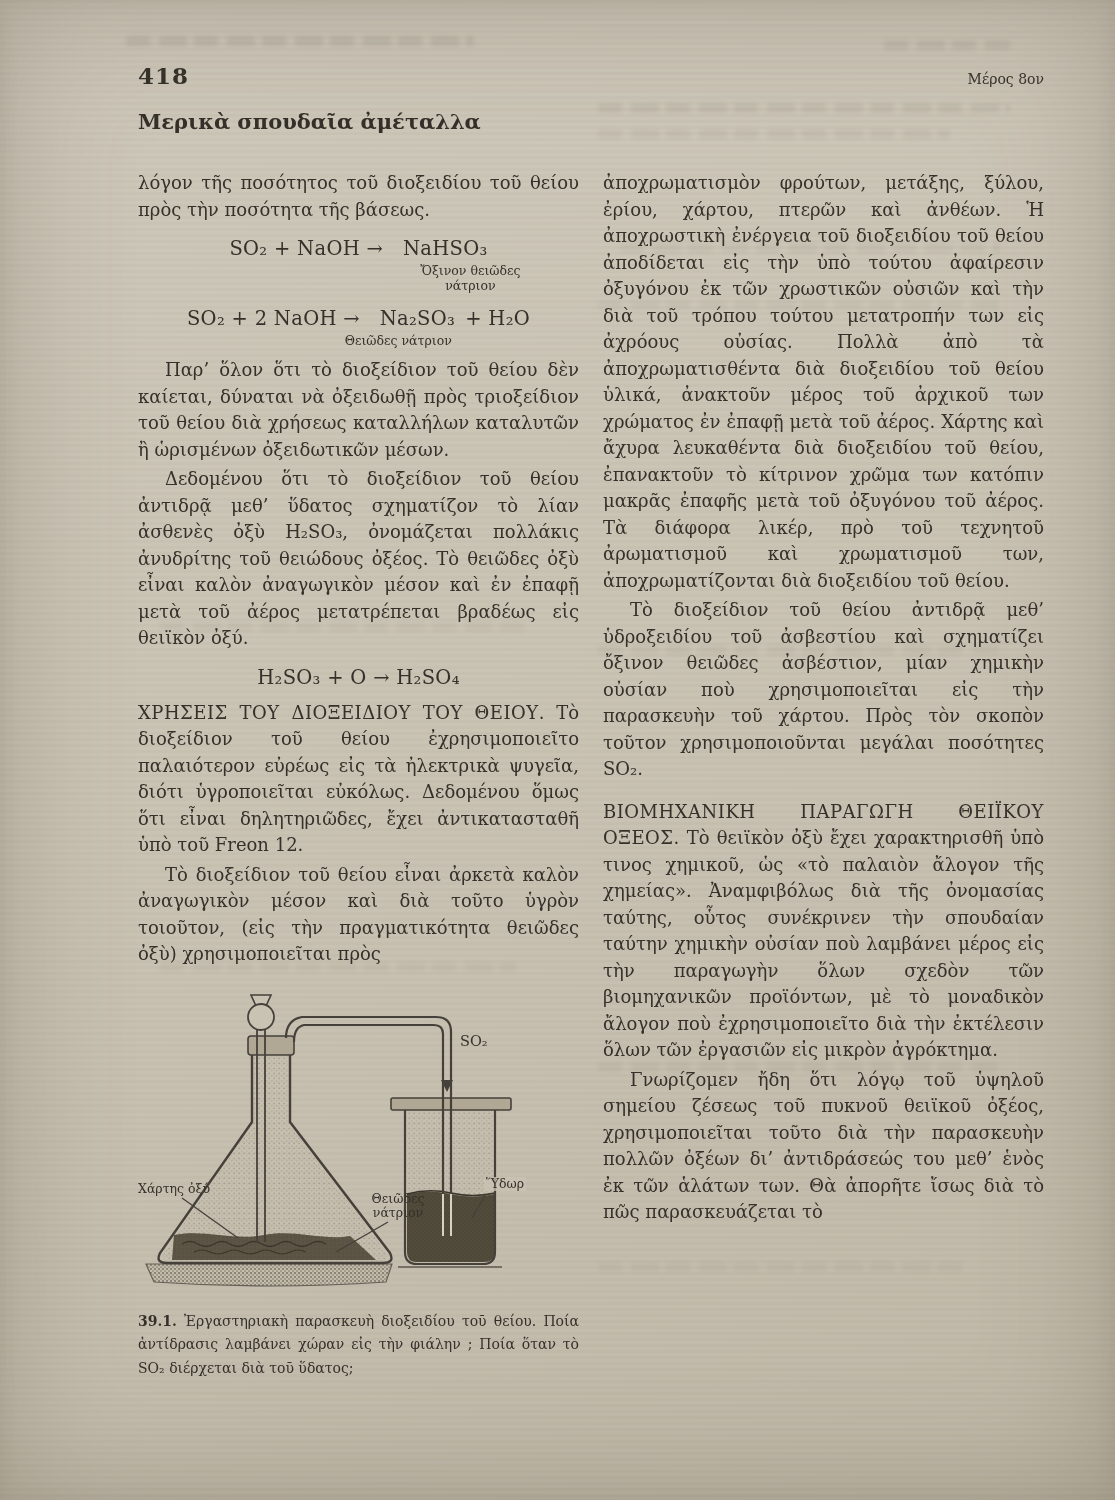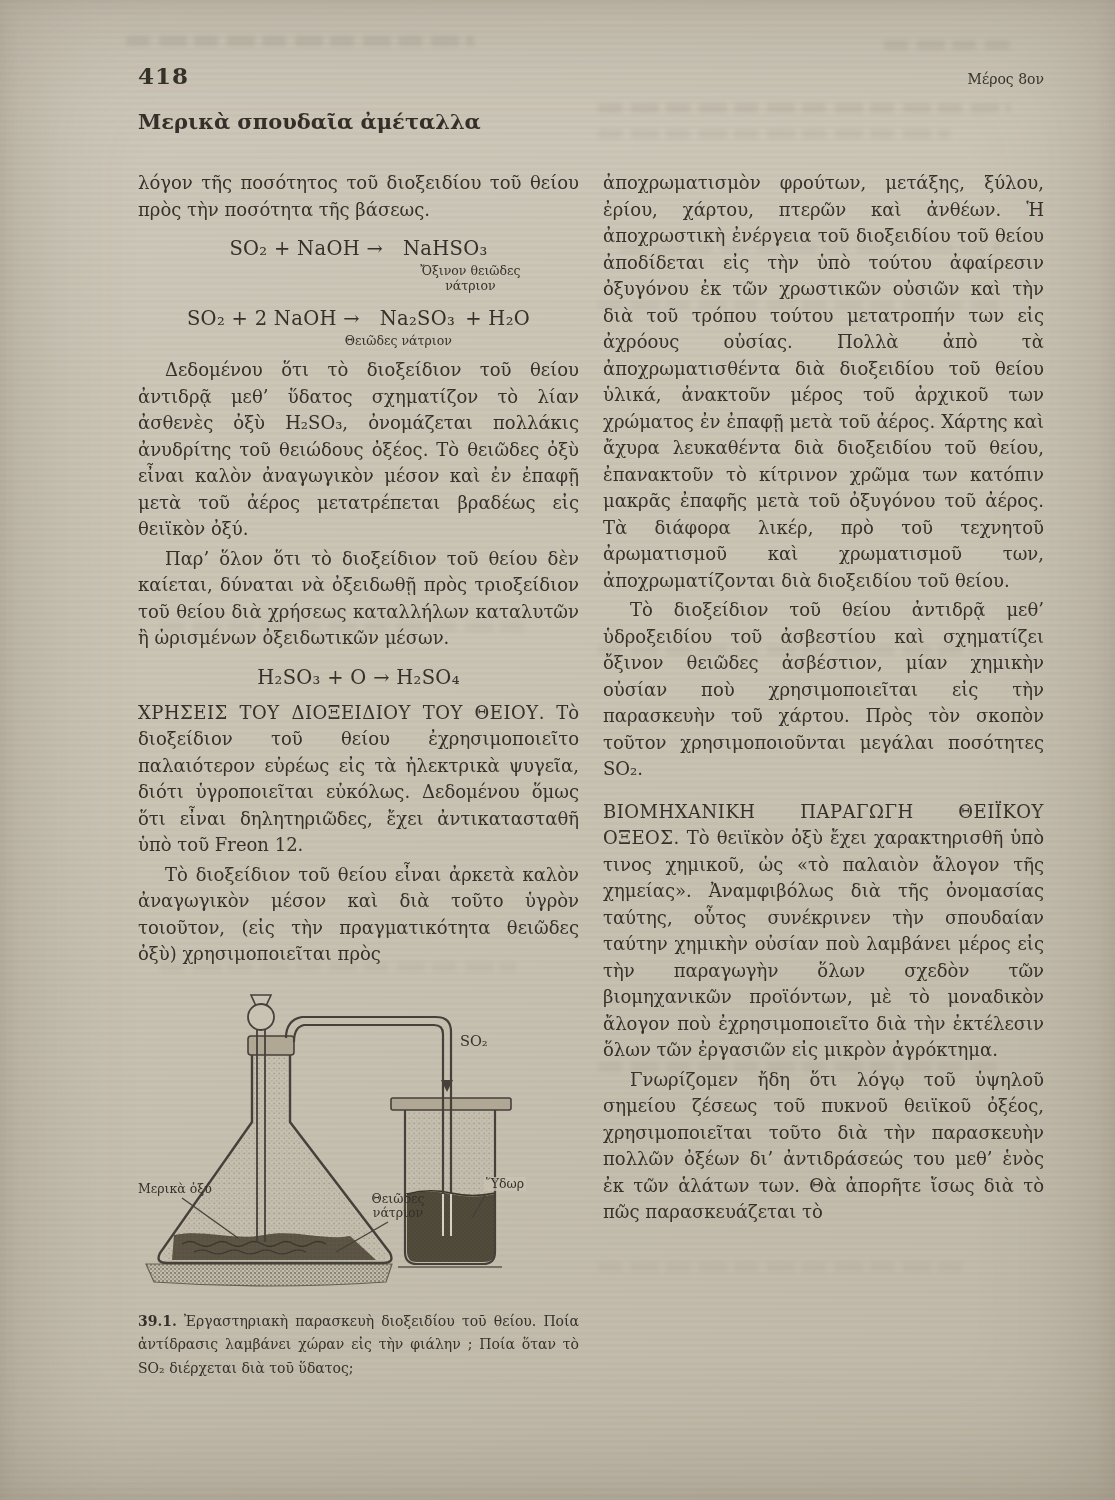--- a/index.html
+++ b/index.html
@@ -79,22 +79,22 @@
       <div class="equation">
         <div class="eq-formula">SO₂ + NaOH → NaHSO₃</div>
         <div class="eq-label eq-label-1">Ὄξινον θειῶδες νάτριον</div>
       </div>
 
       <div class="equation">
         <div class="eq-formula">SO₂ + 2 NaOH → Na₂SO₃ + H₂O</div>
         <div class="eq-label eq-label-2">Θειῶδες νάτριον</div>
       </div>
 
+      <p class="indent">Παρ’ ὅλον ὅτι τὸ διοξείδιον τοῦ θείου δὲν καίεται, δύναται νὰ ὀξειδωθῇ πρὸς τριοξείδιον τοῦ θείου διὰ χρήσεως καταλλήλων καταλυτῶν ἢ ὡρισμένων ὀξειδωτικῶν μέσων.</p>
       <p class="indent">Δεδομένου ὅτι τὸ διοξείδιον τοῦ θείου ἀντιδρᾷ μεθ’ ὕδατος σχηματίζον τὸ λίαν ἀσθενὲς ὀξὺ H₂SO₃, ὀνομάζεται πολλάκις ἀνυδρίτης τοῦ θειώδους ὀξέος. Τὸ θειῶδες ὀξὺ εἶναι καλὸν ἀναγωγικὸν μέσον καὶ ἐν ἐπαφῇ μετὰ τοῦ ἀέρος μετατρέπεται βραδέως εἰς θειϊκὸν ὀξύ.</p>
-      <p class="indent">Παρ’ ὅλον ὅτι τὸ διοξείδιον τοῦ θείου δὲν καίεται, δύναται νὰ ὀξειδωθῇ πρὸς τριοξείδιον τοῦ θείου διὰ χρήσεως καταλλήλων καταλυτῶν ἢ ὡρισμένων ὀξειδωτικῶν μέσων.</p>
 
       <div class="equation">
         <div class="eq-formula">H₂SO₃ + O → H₂SO₄</div>
       </div>
 
       <p><span class="caps">ΧΡΗΣΕΙΣ ΤΟΥ ΔΙΟΞΕΙΔΙΟΥ ΤΟΥ ΘΕΙΟΥ.</span> <span>Τὸ διοξείδιον τοῦ θείου ἐχρησιμοποιεῖτο παλαιότερον εὐρέως εἰς τὰ ἠλεκτρικὰ ψυγεῖα, διότι ὑγροποιεῖται εὐκόλως. Δεδομένου ὅμως ὅτι εἶναι δηλητηριῶδες, ἔχει ἀντικατασταθῆ ὑπὸ τοῦ Freon 12.</span></p>
 
       <p class="indent">Τὸ διοξείδιον τοῦ θείου εἶναι ἀρκετὰ καλὸν ἀναγωγικὸν μέσον καὶ διὰ τοῦτο ὑγρὸν τοιοῦτον, (εἰς τὴν πραγματικότητα θειῶδες ὀξὺ) χρησιμοποιεῖται πρὸς</p>
 
       <figure class="figure" style="margin-left:0;margin-right:0;">
@@ -149,21 +149,21 @@
             </g>
 
             <g stroke="#45403a" stroke-width="1.3">
               <path d="M44,206 L100,246"></path>
               <path d="M250,230 L198,260"></path>
               <path d="M348,202 L334,226"></path>
             </g>
           </svg>
 
           <span class="fig-label label-so2">SO₂</span>
-          <span class="fig-label label-acid">Μερικὰ ὀξύ</span>
+          <span class="fig-label label-acid">Χάρτης ὀξύ</span>
           <span class="fig-label label-salt">Θειῶδες νάτριον</span>
           <span class="fig-label label-water">Ὕδωρ</span>
         </div>
 
         <figcaption><span class="fig-number">39.1.</span> <span>Ἐργαστηριακὴ παρασκευὴ διοξειδίου τοῦ θείου. Ποία ἀντίδρασις λαμβάνει χώραν εἰς τὴν φιάλην ; Ποία ὅταν τὸ SO₂ διέρχεται διὰ τοῦ ὕδατος;</span></figcaption>
       </figure>
     </div>
 
     <div class="col">
       <p>ἀποχρωματισμὸν φρούτων, μετάξης, ξύλου, ἐρίου, χάρτου, πτερῶν καὶ ἀνθέων. Ἡ ἀποχρωστικὴ ἐνέργεια τοῦ διοξειδίου τοῦ θείου ἀποδίδεται εἰς τὴν ὑπὸ τούτου ἀφαίρεσιν ὀξυγόνου ἐκ τῶν χρωστικῶν οὐσιῶν καὶ τὴν διὰ τοῦ τρόπου τούτου μετατροπήν των εἰς ἀχρόους οὐσίας. Πολλὰ ἀπὸ τὰ ἀποχρωματισθέντα διὰ διοξειδίου τοῦ θείου ὑλικά, ἀνακτοῦν μέρος τοῦ ἀρχικοῦ των χρώματος ἐν ἐπαφῇ μετὰ τοῦ ἀέρος. Χάρτης καὶ ἄχυρα λευκαθέντα διὰ διοξειδίου τοῦ θείου, ἐπανακτοῦν τὸ κίτρινον χρῶμα των κατόπιν μακρᾶς ἐπαφῆς μετὰ τοῦ ὀξυγόνου τοῦ ἀέρος. Τὰ διάφορα λικέρ, πρὸ τοῦ τεχνητοῦ ἀρωματισμοῦ καὶ χρωματισμοῦ των, ἀποχρωματίζονται διὰ διοξειδίου τοῦ θείου.</p>

